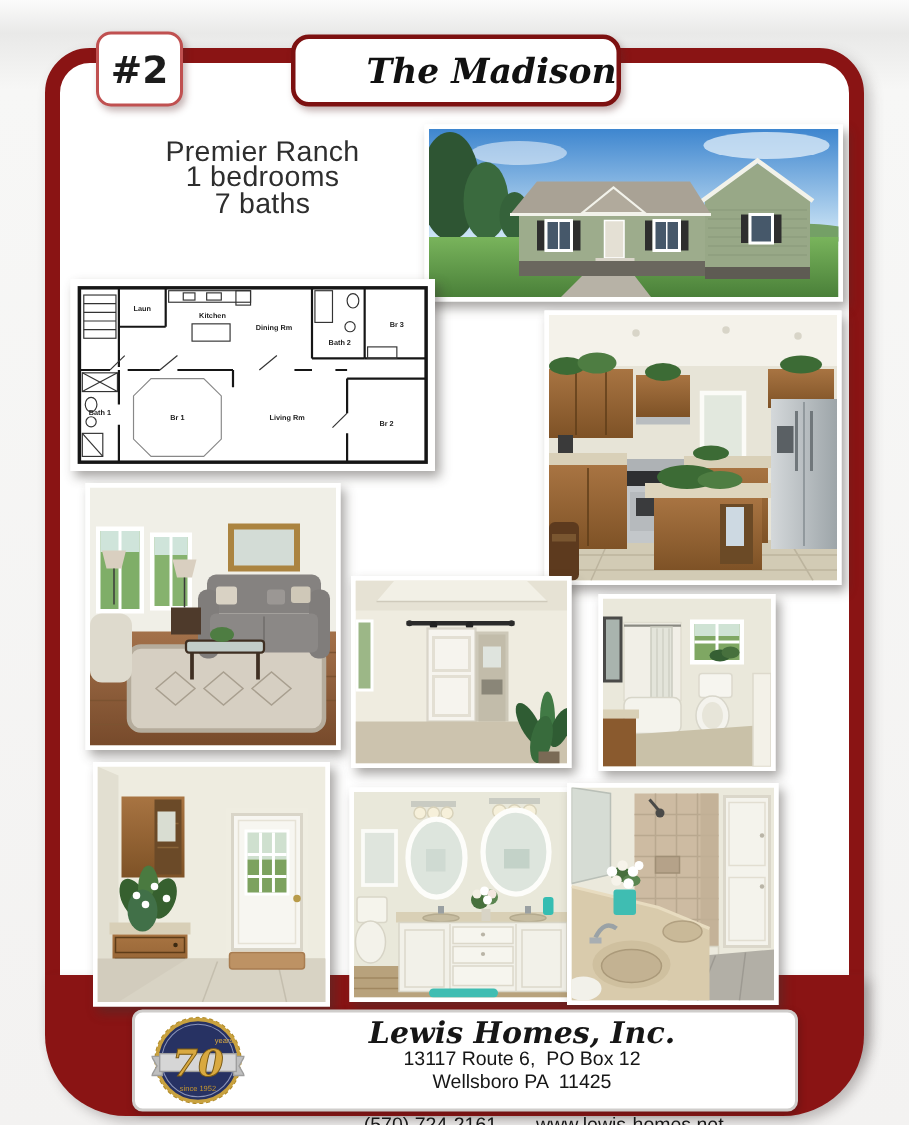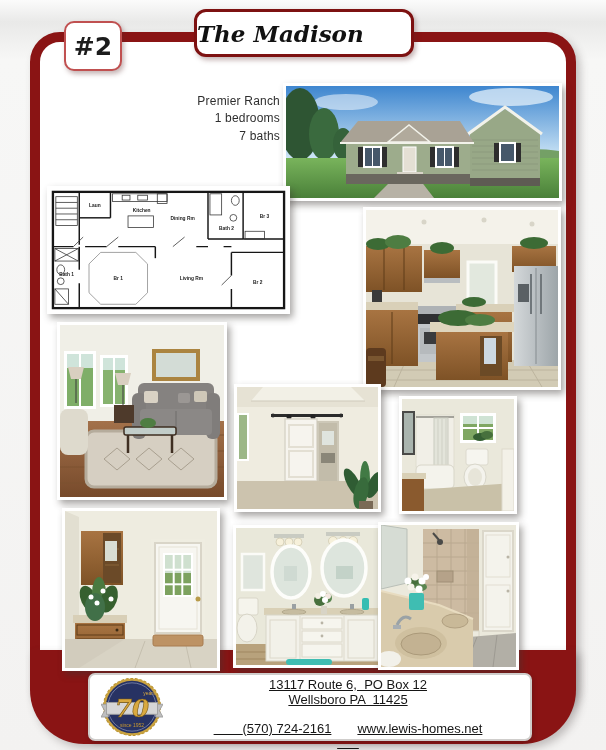--- a/index.html
+++ b/index.html
@@ -7,35 +7,35 @@
     background:linear-gradient(180deg,#fbfbfb 0,#e9e9e8 22px,#f7f7f6 60px,#f3f2f1 100%);}
   .frame{position:absolute;left:30px;top:32px;width:546px;height:680px;box-sizing:border-box;
     border:10px solid #8a1414;border-radius:30px;background:#fff;
     box-shadow:4px 5px 9px rgba(70,60,60,.30);}
   .band{position:absolute;left:30px;top:650px;width:546px;height:94px;background:#8a1414;
     border-radius:0 0 54px 54px;box-shadow:4px 4px 8px rgba(70,60,60,.30);}
   .num-box{position:absolute;left:64px;top:21px;width:54px;height:46px;background:#fff;
     border:2px solid #c05050;border-radius:10px;box-shadow:2px 3px 5px rgba(90,40,40,.35);
     display:flex;align-items:center;justify-content:center;
     font:bold 25px "DejaVu Sans",sans-serif;color:#1c1c1c;}
-  .title-box{position:absolute;left:194px;top:9px;width:214px;height:42px;background:#fff;
+  .title-box{position:absolute;left:194px;top:23px;width:214px;height:42px;background:#fff;
     border:3px solid #7d1111;border-radius:12px;box-shadow:2px 3px 5px rgba(90,40,40,.35);
-    display:flex;align-items:center;justify-content:flex-start;}
+    display:flex;align-items:center;justify-content:flex-end;}
   .title-box span{font:bold italic 23px "DejaVu Serif",serif;color:#111;}
-  .specs{position:absolute;left:70px;top:93px;width:210px;text-align:right;
-    font-size:12px;line-height:17.4px;color:#2e2e2e;letter-spacing:.2px;}
+  .specs{position:absolute;left:70px;top:93px;width:210px;text-align:center;
+    font-size:19px;line-height:17.4px;color:#2e2e2e;letter-spacing:.2px;}
   .photo{position:absolute;background:#fff;border:3px solid #fff;box-sizing:border-box;
     box-shadow:3px 4px 7px rgba(60,55,50,.45);}
   .photo svg{display:block;width:100%;height:100%;}
   .fp-label{font:bold 5px "Liberation Sans",sans-serif;fill:#222;text-anchor:middle;}
   .footer-bar{position:absolute;left:88px;top:673px;width:440px;height:64px;background:#fff;
     border:2px solid #cfcdcb;border-radius:7px;box-shadow:1px 2px 4px rgba(60,20,20,.35);}
   .footer-text{position:absolute;left:86px;right:10px;top:3px;text-align:center;color:#161616;}
   .footer-text .company{font:bold italic 20px "DejaVu Serif",serif;line-height:21px;}
-  .footer-text .line{font-size:13px;line-height:14.6px;white-space:pre-wrap;text-decoration:underline;}
+  .footer-text .line{font-size:13px;line-height:14.6px;white-space:pre-wrap;}
   .footer-text .contact .gap{display:inline-block;width:26px;}
   .logo-wrap{position:absolute;left:11px;top:1px;width:62px;height:79px;}
 </style>
 </head>
 <body>
 
 <div class="canvas">
 
   <svg width="0" height="0" style="position:absolute">
     <defs>
@@ -549,20 +549,21 @@
           <polygon points="0,31 8,31 8,45 0,45 4,38" fill="#bfbfbf" stroke="#9e9e9e"></polygon>
           <polygon points="68,31 60,31 60,45 68,45 64,38" fill="#bfbfbf" stroke="#9e9e9e"></polygon>
           <rect x="6" y="29" width="56" height="13" fill="#d6d6d6" stroke="#9e9e9e"></rect>
         </g>
         <text x="34" y="45" text-anchor="middle" font-family="'DejaVu Serif',serif" font-style="italic" font-weight="bold" font-size="27" fill="#d9a940" stroke="#7a5a14" stroke-width=".7">70</text>
         <text x="53" y="21" text-anchor="middle" font-size="5.5" fill="#d9a940" font-family="'Liberation Sans',sans-serif">years</text>
         <text x="34" y="56" text-anchor="middle" font-size="5.5" fill="#c9992e" font-family="'Liberation Sans',sans-serif">since 1952</text>
       </svg>
     </div>
     <div class="footer-text">
+      <div class="company">Lewis Homes, Inc.</div>
       <div class="line">13117 Route 6,  PO Box 12</div>
       <div class="line">Wellsboro PA  11425</div>
       <div class="line contact">
         <span>(570) 724-2161</span><span class="gap"></span><span>www.lewis-homes.net</span>
       </div>
     </div>
   </div>
 
 </div>
 

